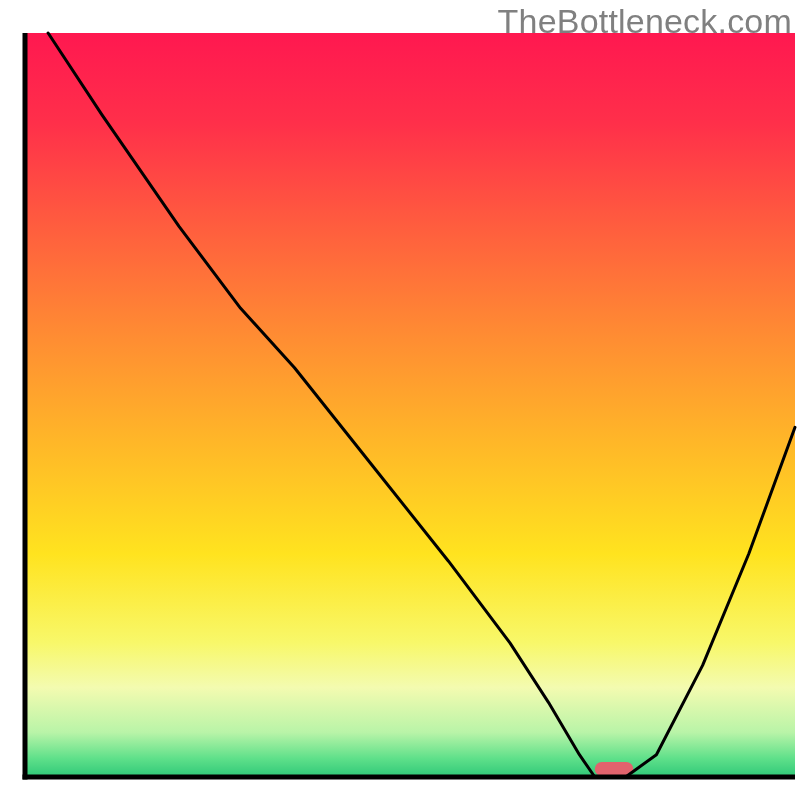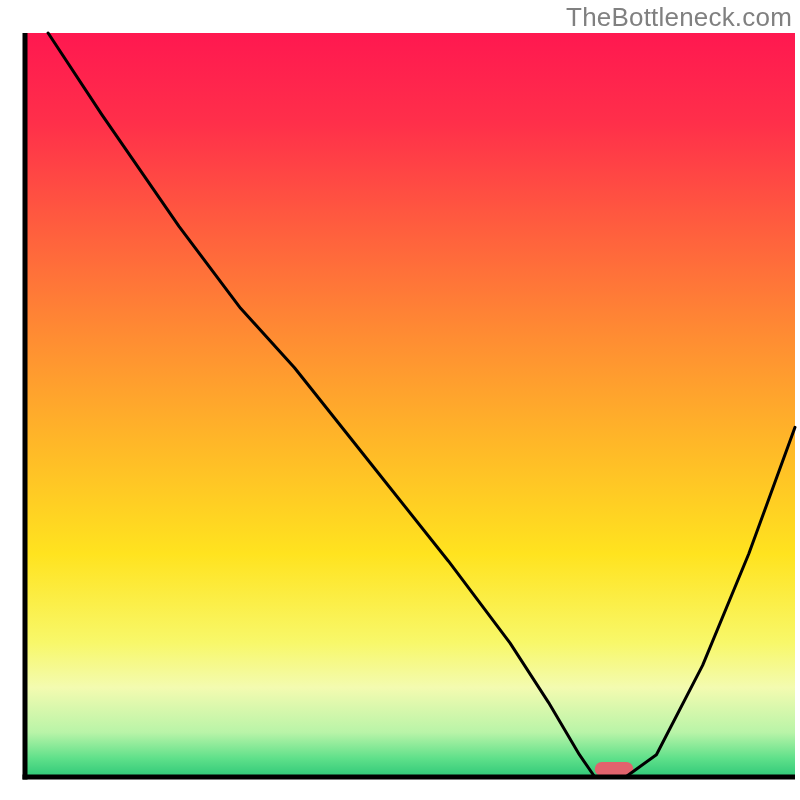--- a/index.html
+++ b/index.html
@@ -13,21 +13,21 @@
   .container {
     position: relative;
     width: 800px;
     height: 800px;
   }
   .watermark {
     position: absolute;
     top: 2px;
     right: 8px;
     font-family: Arial, Helvetica, sans-serif;
-    font-size: 26px;
+    font-size: 34px;
     color: #808080;
     font-weight: 500;
     letter-spacing: 0.2px;
   }
   svg {
     position: absolute;
     top: 0;
     left: 0;
   }
 </style>

